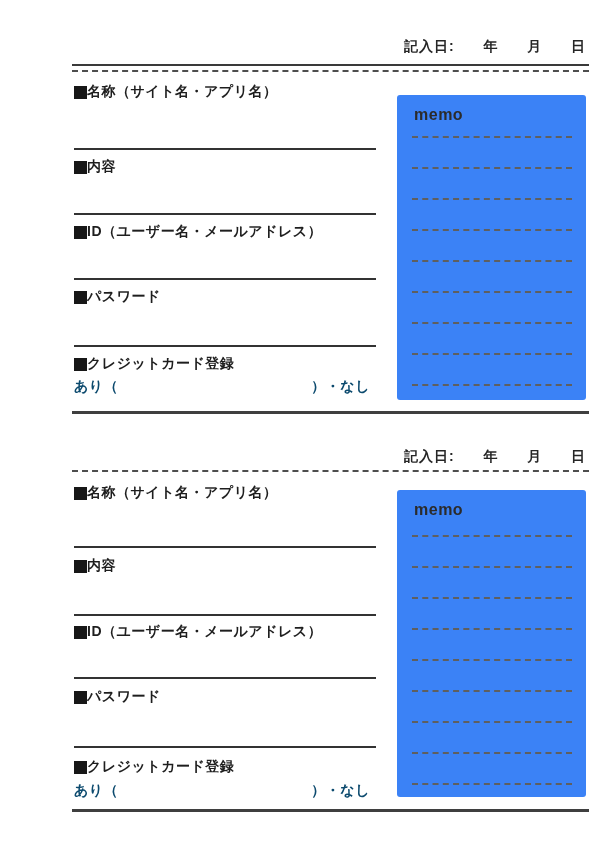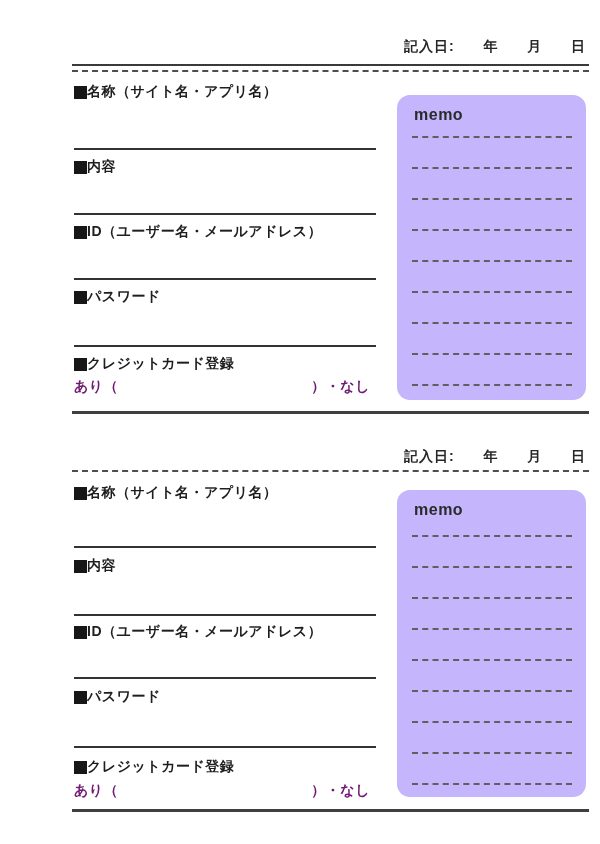--- a/index.html
+++ b/index.html
@@ -50,26 +50,26 @@
   }
   .underline { height: 0; border-top: 2px solid #333333; }
   .sep { height: 0; border-top: 3px solid #3f3f3f; }
 
   .opts-row {
     display: flex;
     justify-content: space-between;
     align-items: baseline;
     font-size: 14px;
     letter-spacing: 0.5px;
-    color: #701a75;
+    color: #0c4a6e;
   }
 
   .memo {
-    background: #c4b5fd;
-    border-radius: 13px;
+    background: #3b82f6;
+    border-radius: 3px;
   }
   .memo-title {
     position: absolute;
     top: 11px;
     left: 17px;
     font-size: 16px;
     letter-spacing: 0.5px;
     color: #2b2b2b;
   }
   .memo-lines {

